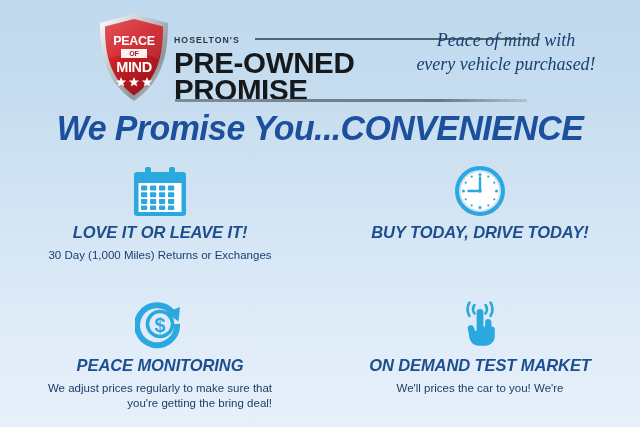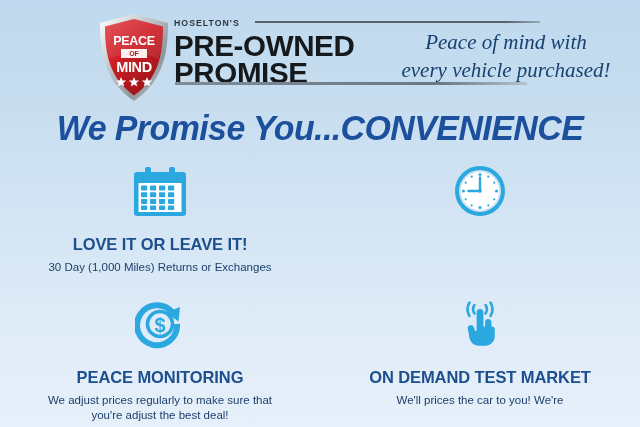--- a/index.html
+++ b/index.html
@@ -40,21 +40,21 @@
   .brandblock {
     position: absolute;
     left: 78px;
     top: 0;
     width: 382px;
   }
   .brand-top {
     display: flex;
     align-items: center;
     height: 16px;
-    margin-top: 4px;
+    margin-top: 21px;
   }
   .brand-eyebrow {
     font-family: "Liberation Sans Narrow", "Liberation Sans", sans-serif;
     font-size: 9.5px;
     font-weight: 700;
     letter-spacing: 1.1px;
     color: #2d3740;
     white-space: nowrap;
     transform: scaleX(0.92);
     transform-origin: left center;
@@ -89,21 +89,21 @@
 
   
   .tagline {
     position: absolute;
     right: 14px;
     top: 28px;
     width: 240px;
     text-align: center;
     font-family: "Liberation Serif", serif;
     font-style: italic;
-    font-size: 21px;
+    font-size: 18px;
     line-height: 1.35;
     color: #17416f;
   }
   .tagline span { display: block; }
 
   
   .headline {
     position: absolute;
     top: 108px;
     left: 0;
@@ -136,37 +136,38 @@
   }
   .icon-box {
     width: 56px;
     height: 56px;
     display: flex;
     align-items: center;
     justify-content: center;
   }
   .icon-box svg { display: block; }
   .cell-title {
-    margin-top: 16px;
+    margin-top: 4px;
     font-size: 16.5px;
     font-weight: 700;
     color: #1d4f8f;
     letter-spacing: -0.1px;
     text-align: right;
     white-space: nowrap;
+    font-style: italic;
   }
   .cell-sub {
     margin-top: 6px;
     font-size: 11.5px;
     line-height: 1.32;
     color: #1b3f6b;
     text-align: center;
     max-width: 255px;
   }
-  .cell-sub span { display: block; }
+  .cell-sub span { display: block; text-align: right; }
 </style>
 </head>
 <body>
 
 <div id="poster">
 
   <div class="header">
 
     <div class="shield-wrap">
       <svg class="shield-svg" viewBox="0 0 76 92">
@@ -272,35 +273,36 @@
             <circle cx="10.7" cy="33.3" r="1.1"></circle>
               <circle cx="8.5" cy="25" r="1.5"></circle>
             <circle cx="10.7" cy="16.7" r="1.1"></circle>
               <circle cx="16.7" cy="10.7" r="1.1"></circle>
           </g>
           <line x1="25" y1="25" x2="25" y2="11.5" stroke="#2ba8e0" stroke-width="2.4" stroke-linecap="round"></line>
           <line x1="25" y1="25" x2="13.5" y2="25" stroke="#2ba8e0" stroke-width="2.4" stroke-linecap="round"></line>
           <circle cx="25" cy="25" r="1.8" fill="#2ba8e0"></circle>
         </svg>
       </div>
+      <div class="cell-title">BUY TODAY, DRIVE TODAY!</div>
     </div>
 
     <div class="cell">
       <div class="icon-box">
         <svg width="50" height="50" viewBox="0 0 50 50">
           <path d="M37.5 13.5 A20 20 0 1 0 42 25" fill="none" stroke="#2ba8e0" stroke-width="6" stroke-linecap="butt"></path>
           <polygon points="31,13.5 45,8 43.5,22.5" fill="#2ba8e0"></polygon>
           <circle cx="25" cy="25" r="12.5" fill="none" stroke="#2ba8e0" stroke-width="3.6"></circle>
           <text x="25" y="32.5" text-anchor="middle" fill="#2ba8e0" font-family="Liberation Sans, sans-serif" font-size="20" font-weight="700">$</text>
         </svg>
       </div>
       <div class="cell-title">PEACE MONITORING</div>
       <div class="cell-sub">
         <span>We adjust prices regularly to make sure that</span>
-        <span>you're adjust the best deal!</span>
+        <span>you're getting the bring deal!</span>
       </div>
     </div>
 
     <div class="cell">
       <div class="icon-box">
         <svg width="50" height="50" viewBox="0 0 50 50">
           <g fill="none" stroke="#2ba8e0" stroke-width="2.6" stroke-linecap="round">
             <path d="M19.5 14.5 A7.5 7.5 0 0 1 19.5 6"></path>
             <path d="M14.5 17 A13 13 0 0 1 14.5 3.5"></path>
             <path d="M30.5 14.5 A7.5 7.5 0 0 0 30.5 6"></path>

